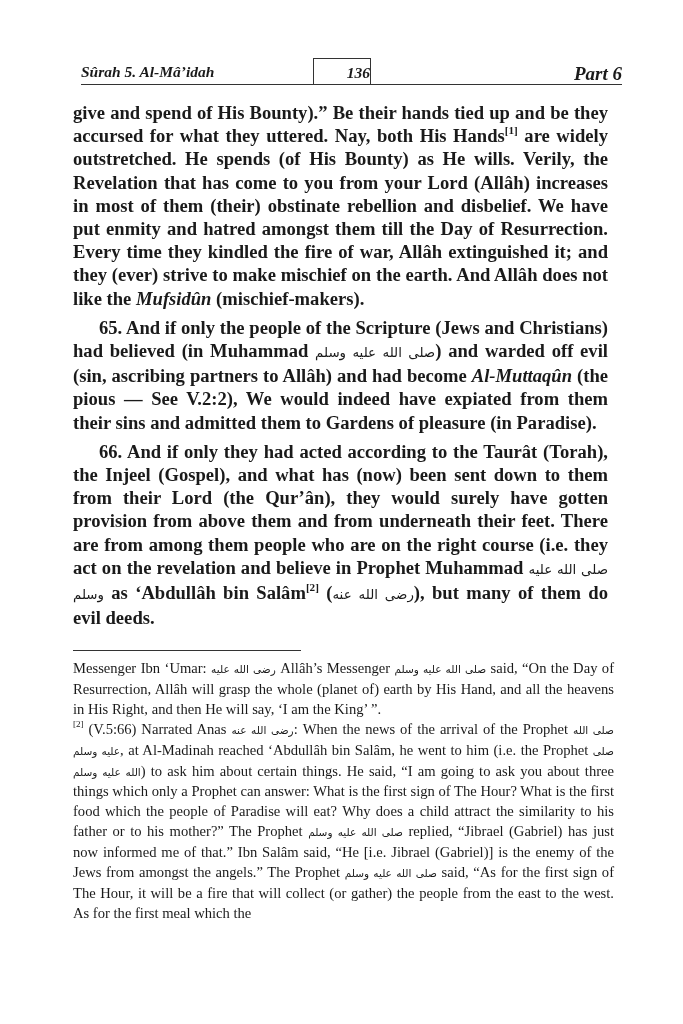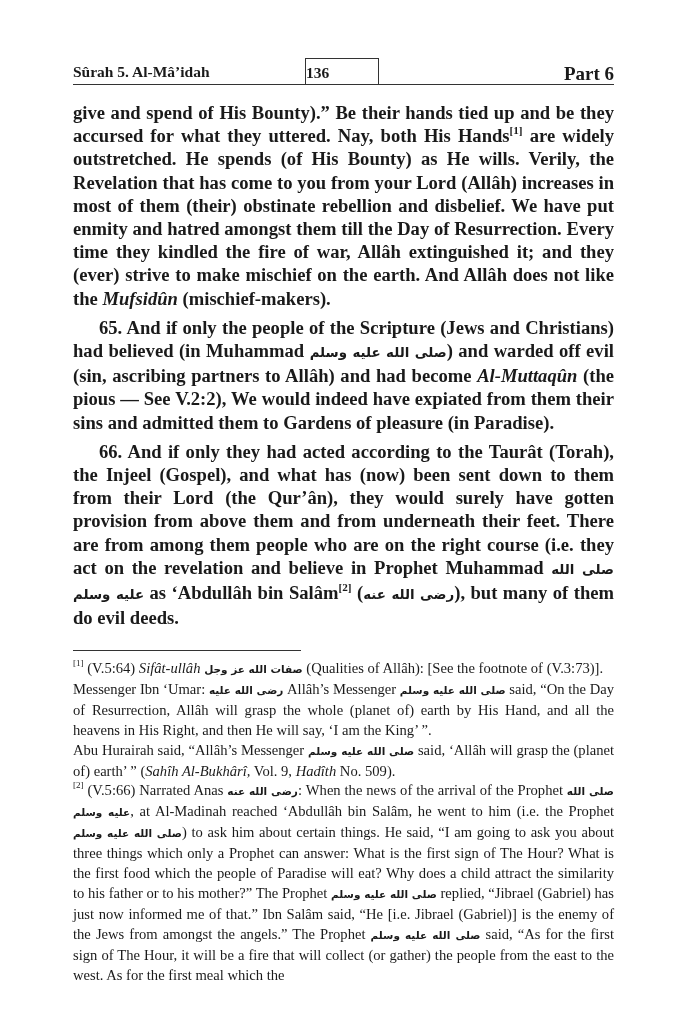--- a/index.html
+++ b/index.html
@@ -17,42 +17,43 @@
     }
     .page {
       position: absolute;
       left: 73px;
       top: 0;
       width: 541px;
     }
     .header {
       position: absolute;
       top: 58px;
-      left: 0;
+      left: 8px;
       width: 541px;
       height: 26px;
       border-bottom: 1.5px solid #333;
+      font-style: italic;
     }
     .header .surah {
       position: absolute;
       left: 0;
       top: 5px;
       font-weight: bold;
       font-size: 15.5px;
     }
     .header .pagebox {
       position: absolute;
       left: 232px;
       top: 0;
-      width: 74px;
+      width: 58px;
       height: 26px;
       border: 1.3px solid #333;
       border-bottom: none;
       box-sizing: border-box;
-      text-align: left;
+      text-align: right;
       font-weight: bold;
       font-size: 15.5px;
       line-height: 28px;
     }
     .header .part {
       position: absolute;
       right: 0;
       top: 5px;
       font-weight: bold;
       font-size: 19px;
@@ -61,35 +62,35 @@
       position: absolute;
       top: 101px;
       left: 0;
       width: 541px;
       font-weight: bold;
       font-size: 18.6px;
       line-height: 23.2px;
       text-align: justify;
     }
     .body p {
-      margin: 0 0 6px 0;
+      margin: 0 6px 6px 0;
     }
     .body p.verse {
       text-indent: 26px;
     }
     .body sup, .fn sup {
       font-size: 0.6em;
       line-height: 0;
       vertical-align: 0.7em;
       font-weight: bold;
     }
     .ar {
       font-family: "DejaVu Sans", sans-serif;
       font-size: 0.72em;
-      font-weight: bold;
+      font-weight: normal;
       direction: rtl;
       unicode-bidi: isolate;
     }
     .separator {
       position: absolute;
       top: 650px;
       left: 0;
       width: 228px;
       border-top: 1.5px solid #333;
     }
@@ -130,22 +131,20 @@
     <p><span>give and spend of His Bounty).” Be their hands tied up and be they accursed for what they uttered. Nay, both His Hands</span><sup>[1]</sup><span> are widely outstretched. He spends (of His Bounty) as He wills. Verily, the Revelation that has come to you from your Lord (Allâh) increases in most of them (their) obstinate rebellion and disbelief. We have put enmity and hatred amongst them till the Day of Resurrection. Every time they kindled the fire of war, Allâh extinguished it; and they (ever) strive to make mischief on the earth. And Allâh does not like the </span><i>Mufsidûn</i><span> (mischief-makers).</span></p>
 
     <p class="verse"><span>65. And if only the people of the Scripture (Jews and Christians) had believed (in Muhammad </span><span class="ar">صلى الله عليه وسلم</span><span>) and warded off evil (sin, ascribing partners to Allâh) and had become </span><i>Al-Muttaqûn</i><span> (the pious — See V.2:2), We would indeed have expiated from them their sins and admitted them to Gardens of pleasure (in Paradise).</span></p>
 
     <p class="verse"><span>66. And if only they had acted according to the Taurât (Torah), the Injeel (Gospel), and what has (now) been sent down to them from their Lord (the Qur’ân), they would surely have gotten provision from above them and from underneath their feet. There are from among them people who are on the right course (i.e. they act on the revelation and believe in Prophet Muhammad </span><span class="ar">صلى الله عليه وسلم</span><span> as ‘Abdullâh bin Salâm</span><sup>[2]</sup><span> (</span><span class="ar">رضى الله عنه</span><span>), but many of them do evil deeds.</span></p>
   </div>
 
   <div class="separator"></div>
 
   <div class="footnotes fn">
-    <p><sup>[1]</sup><span> (V.5:64) </span><i>Sifât-ullâh</i> <span class="ar">صفات الله عز وجل</span><span> (Qualities of Allâh): [See the footnote of (V.3:73)].</span></p>
 
     <p><span>Messenger Ibn ‘Umar: </span><span class="ar">رضى الله عليه</span><span> Allâh’s Messenger </span><span class="ar">صلى الله عليه وسلم</span><span> said, “On the Day of Resurrection, Allâh will grasp the whole (planet of) earth by His Hand, and all the heavens in His Right, and then He will say, ‘I am the King’ ”.</span></p>
 
-    <p><span>Abu Hurairah said, “Allâh’s Messenger </span><span class="ar">صلى الله عليه وسلم</span><span> said, ‘Allâh will grasp the (planet of) earth’ ” (</span><i>Sahîh Al-Bukhârî,</i><span> Vol. 9, </span><i>Hadîth</i><span> No. 509).</span></p>
 
     <p><sup>[2]</sup><span> (V.5:66) Narrated Anas </span><span class="ar">رضى الله عنه</span><span>: When the news of the arrival of the Prophet </span><span class="ar">صلى الله عليه وسلم</span><span>, at Al-Madinah reached ‘Abdullâh bin Salâm, he went to him (i.e. the Prophet </span><span class="ar">صلى الله عليه وسلم</span><span>) to ask him about certain things. He said, “I am going to ask you about three things which only a Prophet can answer: What is the first sign of The Hour? What is the first food which the people of Paradise will eat? Why does a child attract the similarity to his father or to his mother?” The Prophet </span><span class="ar">صلى الله عليه وسلم</span><span> replied, “Jibrael (Gabriel) has just now informed me of that.” Ibn Salâm said, “He [i.e. Jibrael (Gabriel)] is the enemy of the Jews from amongst the angels.” The Prophet </span><span class="ar">صلى الله عليه وسلم</span><span> said, “As for the first sign of The Hour, it will be a fire that will collect (or gather) the people from the east to the west. As for the first meal which the</span></p>
   </div>
 
 </div>
 
 </body></html>

